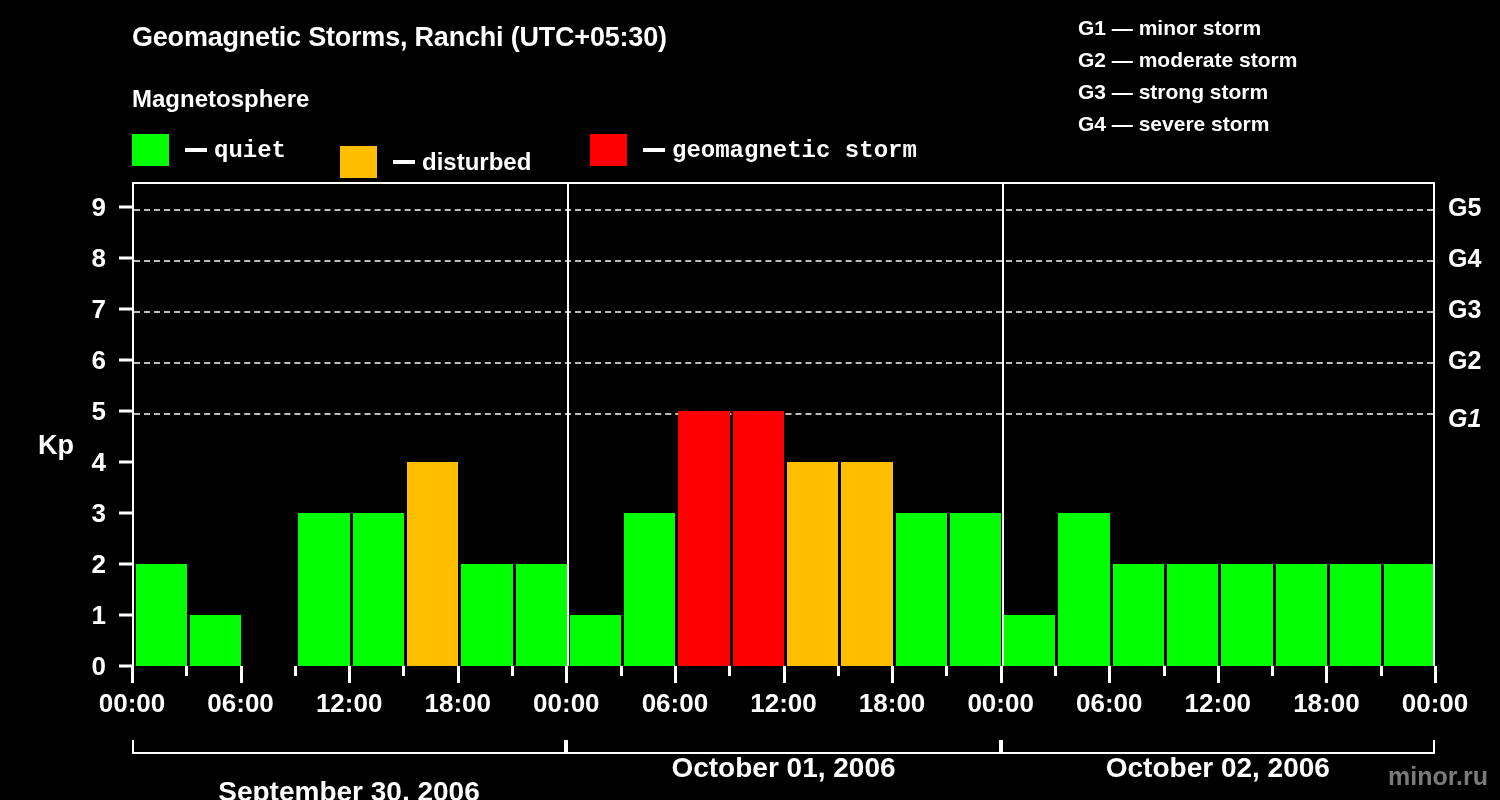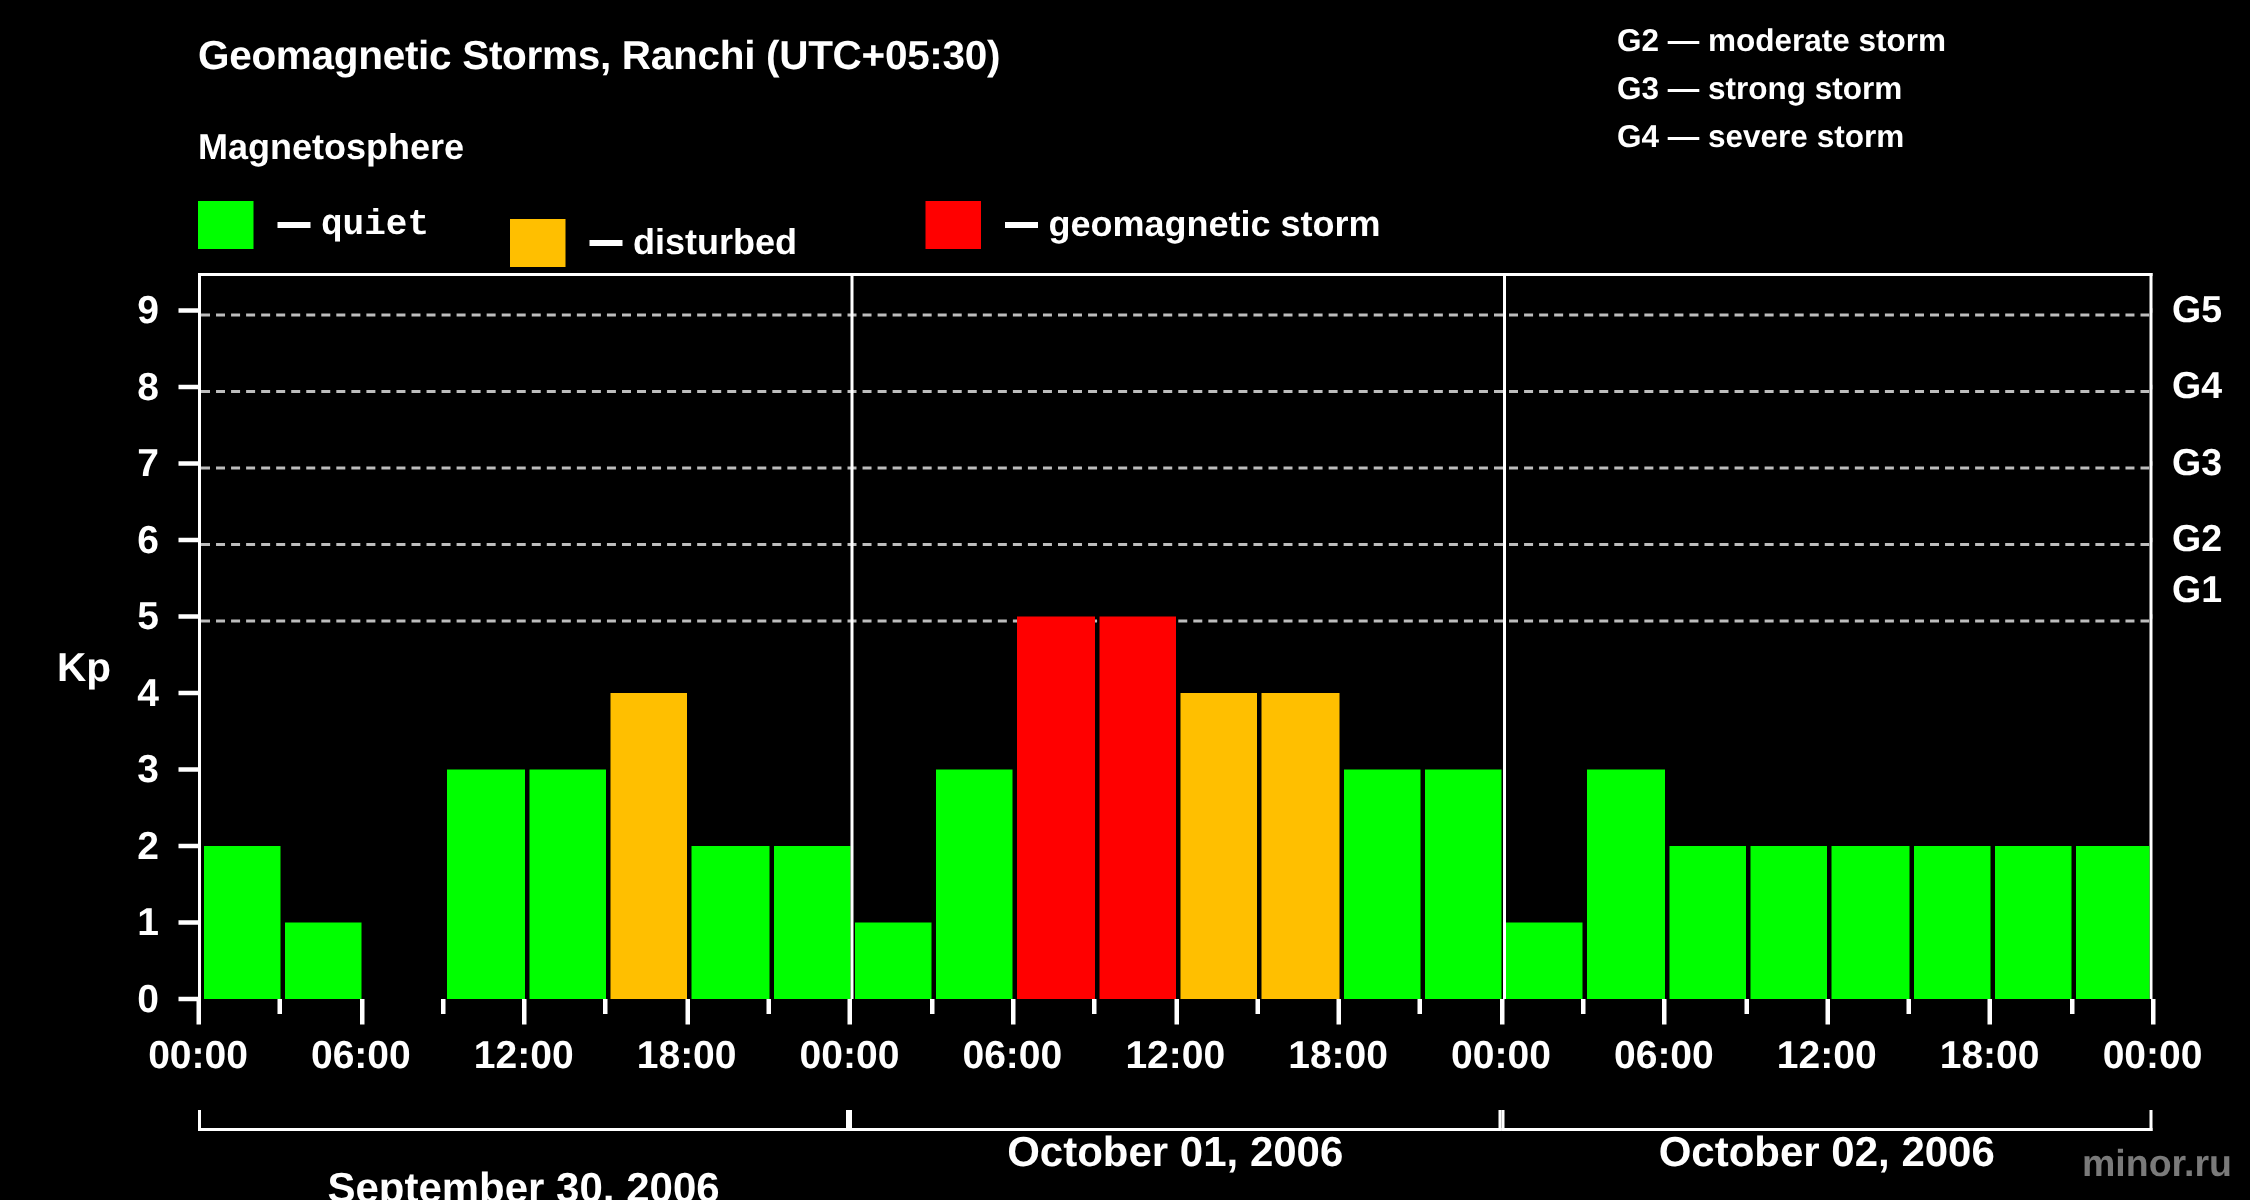--- a/index.html
+++ b/index.html
@@ -122,28 +122,29 @@
       <div class="legend-item" style="left: 132px; font-family: Liberation Mono, monospace;">
         <span class="legend-swatch" style="background: rgb(0, 255, 0);"></span>
         <span class="legend-dash"></span>
         <span class="legend-text">quiet</span>
       </div>
       <div class="legend-item" style="left: 340px; margin-top: 12px;">
         <span class="legend-swatch" style="background: rgb(255, 191, 0);"></span>
         <span class="legend-dash"></span>
         <span class="legend-text">disturbed</span>
       </div>
-      <div class="legend-item" style="left: 617px;">
+      <div class="legend-item" style="left: 590px; font-family: Liberation Mono, monospace;">
         <span class="legend-swatch" style="background: rgb(255, 0, 0);"></span>
         <span class="legend-dash"></span>
         <span class="legend-text">geomagnetic storm</span>
       </div>
     </div>
 
   <div class="gscale" id="gscale">
+      <div class="gscale-row">G1 — minor storm</div>
       <div class="gscale-row">G2 — moderate storm</div>
       <div class="gscale-row">G3 — strong storm</div>
       <div class="gscale-row">G4 — severe storm</div>
     </div>
 
   <div class="axis-title">Kp</div>
 
   <div id="y-axis">
       <div class="ytick-mark" style="left: 119px; top: 666px;"></div>
       <div class="ytick-label" style="left: 62px; right: auto; top: 666px;">0</div>
@@ -161,21 +162,21 @@
       <div class="ytick-label" style="left: 62px; right: auto; top: 360.316px;">6</div>
       <div class="ytick-mark" style="left: 119px; top: 309.368px;"></div>
       <div class="ytick-label" style="left: 62px; right: auto; top: 309.368px;">7</div>
       <div class="ytick-mark" style="left: 119px; top: 258.421px;"></div>
       <div class="ytick-label" style="left: 62px; right: auto; top: 258.421px;">8</div>
       <div class="ytick-mark" style="left: 119px; top: 207.474px;"></div>
       <div class="ytick-label" style="left: 62px; right: auto; top: 207.474px;">9</div>
     </div>
   <div id="g-axis">
       <div class="gtick-mark" style="top: 411.263px;"></div>
-      <div class="gtick-label" style="top: 394px;">G1</div>
+      <div class="gtick-label" style="top: 418px; font-style: italic;">G1</div>
       <div class="gtick-mark" style="top: 360.316px;"></div>
       <div class="gtick-label" style="top: 360.316px;">G2</div>
       <div class="gtick-mark" style="top: 309.368px;"></div>
       <div class="gtick-label" style="top: 309.368px;">G3</div>
       <div class="gtick-mark" style="top: 258.421px;"></div>
       <div class="gtick-label" style="top: 258.421px;">G4</div>
       <div class="gtick-mark" style="top: 207.474px;"></div>
       <div class="gtick-label" style="top: 207.474px;">G5</div>
     </div>
 

